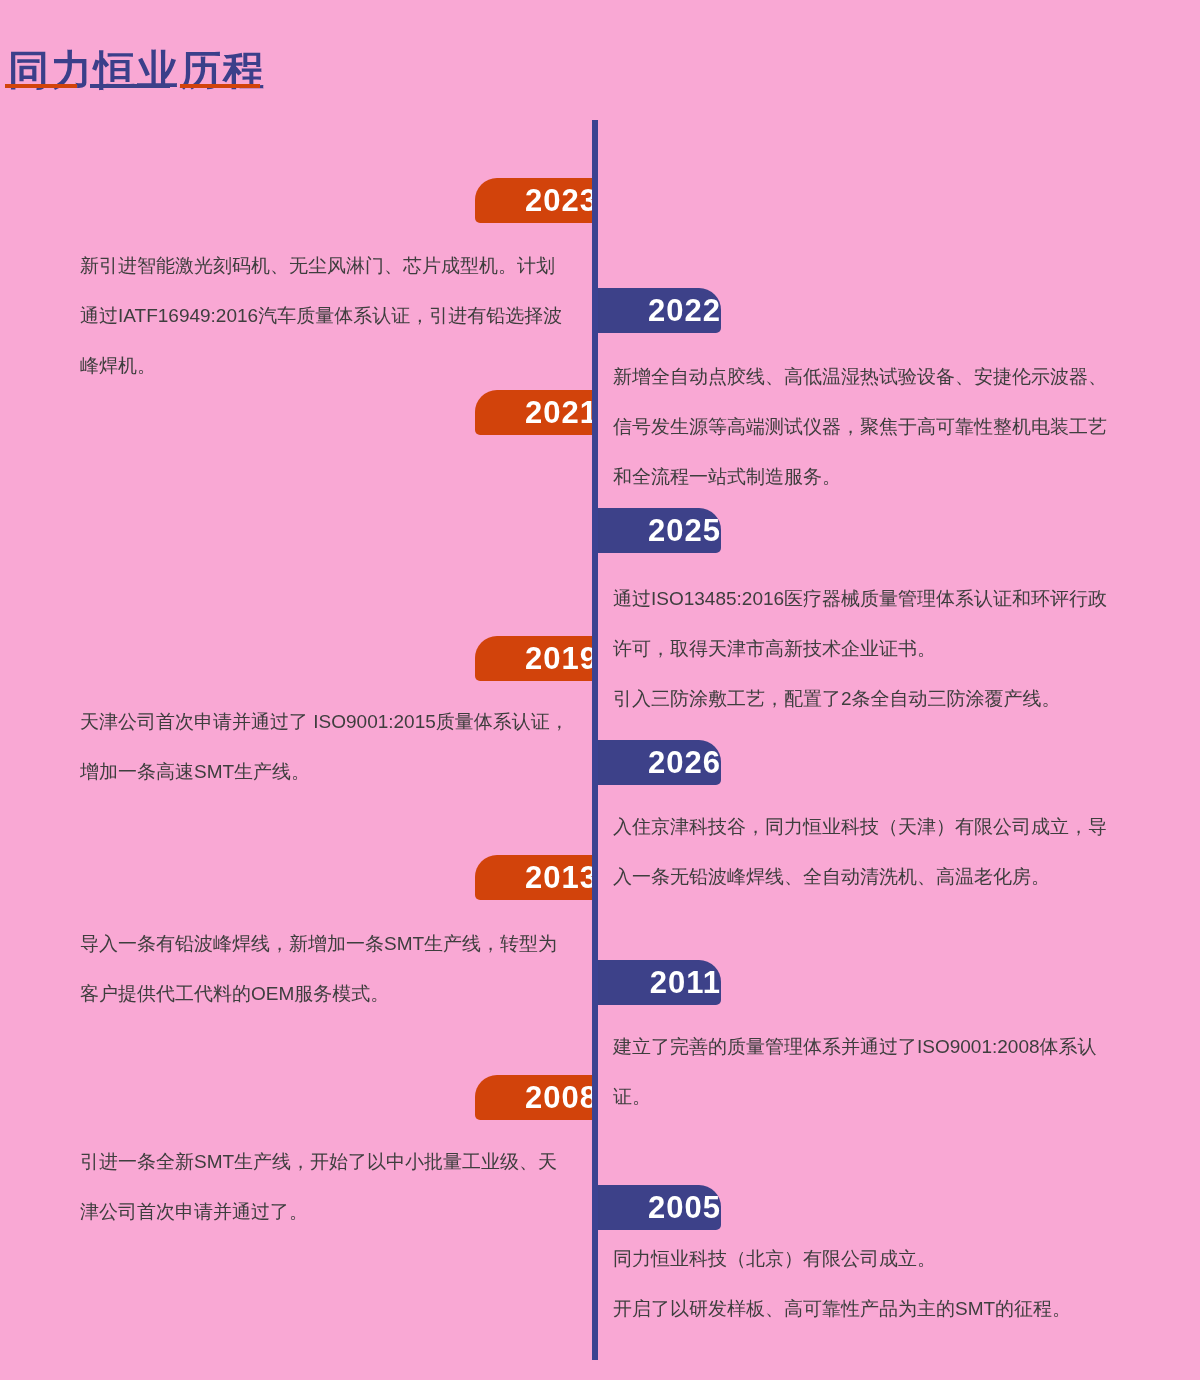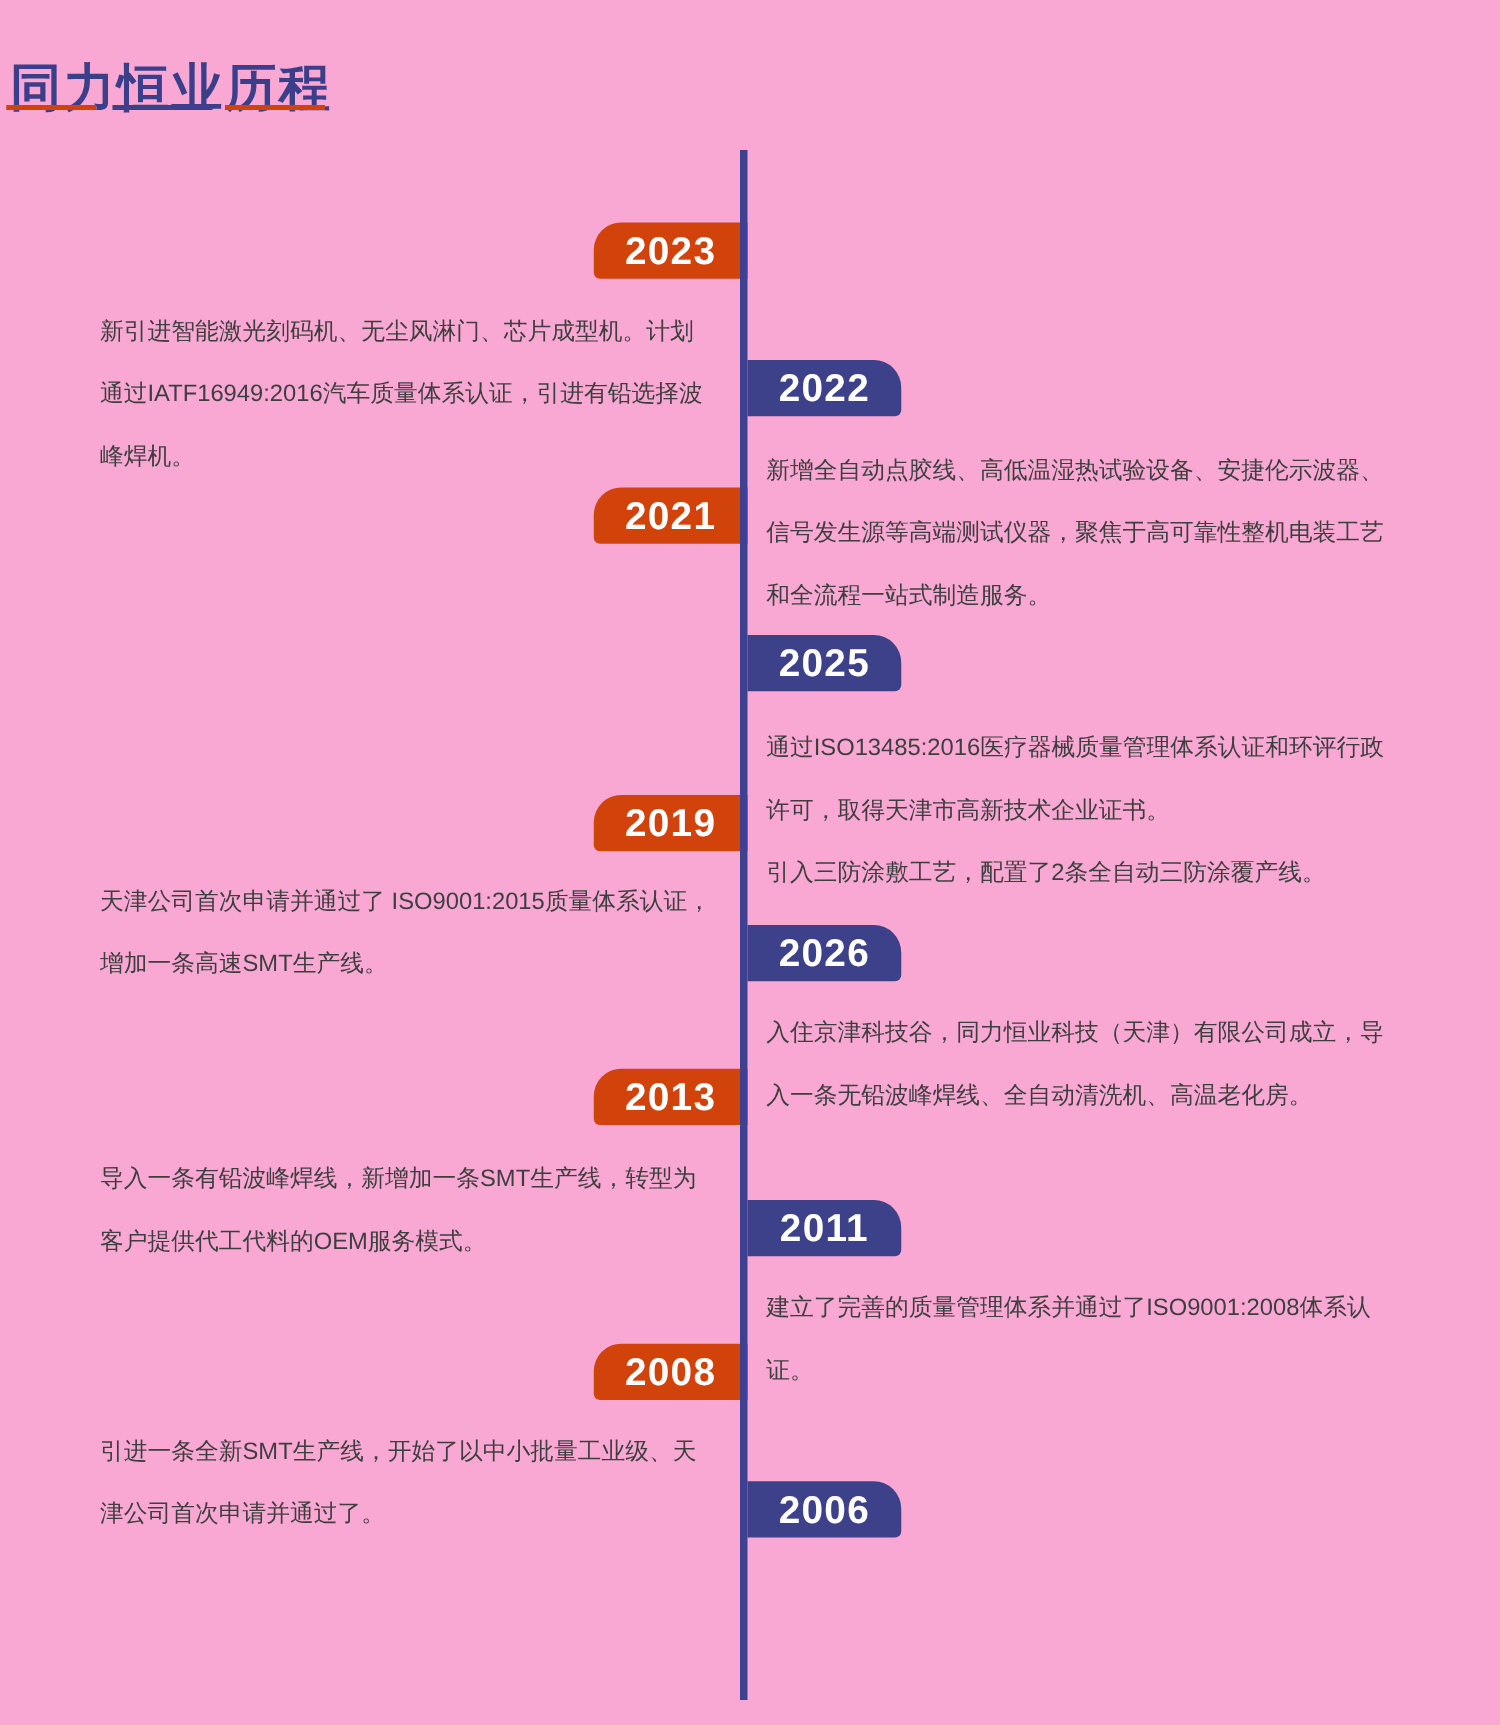--- a/index.html
+++ b/index.html
@@ -15,21 +15,21 @@
   .rule.r2{left:90px;width:80px;background:#3d4189;}
   .rule.r3{left:180px;width:80px;background:#d2430b;}
 
   .spine{
     position:absolute;left:592px;top:120px;width:6px;height:1240px;
     background:#3c4291;z-index:3;
   }
 
   .badge{
     position:absolute;width:123px;height:45px;line-height:45px;
-    text-align:center;color:#ffffff;font-size:31px;font-weight:700;
+    text-align:right;color:#ffffff;font-size:31px;font-weight:700;
     z-index:2;letter-spacing:1px;
   }
   .badge.left{left:475px;background:#d2430b;border-radius:22px 0 0 5px;}
   .badge.right{left:598px;background:#3d4189;border-radius:0 22px 5px 0;}
 
   .desc{
     position:absolute;font-size:19px;line-height:50px;color:#3e3e3e;
     white-space:pre-line;z-index:1;
   }
   .desc.left{left:80px;width:492px;}
@@ -67,15 +67,17 @@
 
   <div class="badge left" style="top:855px">2013</div>
   <div class="desc left" style="top:919px">导入一条有铅波峰焊线，新增加一条SMT生产线，转型为客户提供代工代料的OEM服务模式。</div>
 
   <div class="badge right" style="top:960px">2011</div>
   <div class="desc right" style="top:1022px">建立了完善的质量管理体系并通过了ISO9001:2008体系认证。</div>
 
   <div class="badge left" style="top:1075px">2008</div>
   <div class="desc left" style="top:1137px">引进一条全新SMT生产线，开始了以中小批量工业级、天津公司首次申请并通过了。</div>
 
-  <div class="badge right" style="top:1185px">2006</div>
+  <div class="badge right" style="top:1185px">2005</div>
+  <div class="desc right" style="top:1234px">同力恒业科技（北京）有限公司成立。
+开启了以研发样板、高可靠性产品为主的SMT的征程。</div>
 
 </div>
 
 </body></html>

